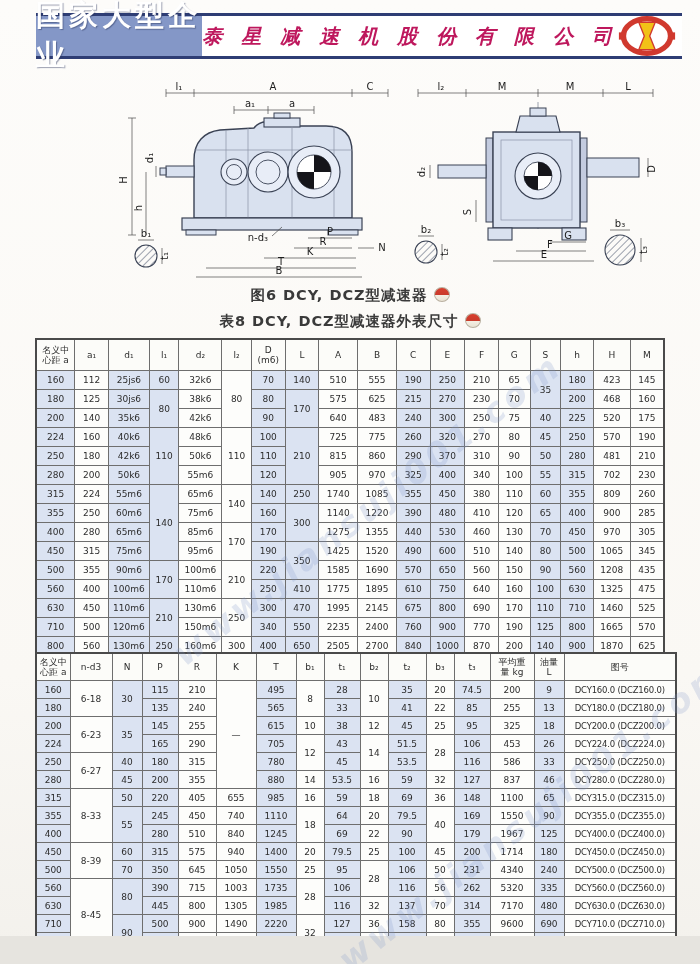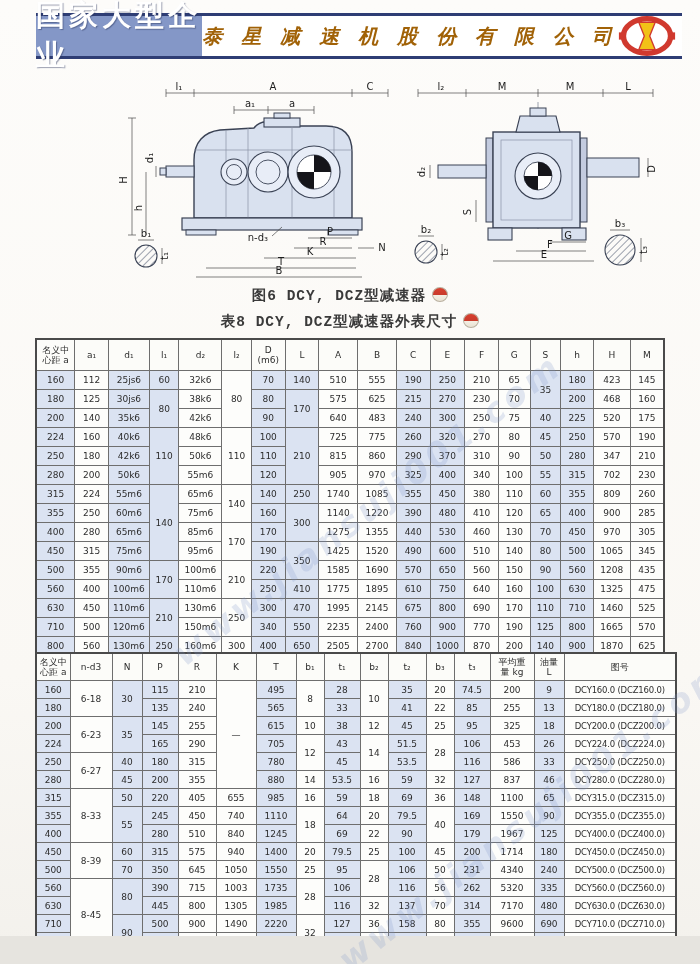--- a/index.html
+++ b/index.html
@@ -17,33 +17,33 @@
     background:#fff; display:flex; align-items:center; box-sizing:border-box;
   }
   .badge {
     width:262px; height:100%; background:#8497c7; color:#ffffff;
     font-size:29px; font-weight:bold; letter-spacing:4px;
     display:flex; align-items:center; justify-content:center;
     text-shadow:1px 1px 1px rgba(40,50,90,.45);
   }
   .company {
     flex:1; text-align:center; font-style:italic; font-weight:bold;
-    font-size:20px; color:#a16207; letter-spacing:6px; white-space:nowrap;
+    font-size:20px; color:#be185d; letter-spacing:6px; white-space:nowrap;
   }
   .logo { width:58px; height:46px; margin-right:6px; flex:0 0 auto; }
 
   
   .figure-area { position:absolute; top:80px; left:30px; width:650px; height:202px; }
   .fig-svg { position:absolute; top:0; }
   .fig-left { left:86px; width:300px; height:202px; }
   .fig-right { left:368px; width:282px; height:202px; }
   .fig-svg text { font-size:10px; fill:#1d1d1d; font-family:"DejaVu Sans",sans-serif; }
 
   .cap { position:absolute; width:100%; text-align:center; font-size:14.5px; font-weight:bold;
-         color:#3a3a3a; letter-spacing:1px;font-family:Liberation Mono, monospace; }
+         color:#3a3a3a; letter-spacing:1px; }
   .cap1 { top:286px; }
   .cap2 { top:312px; }
   .ball {
     display:inline-block; width:14px; height:13px; border-radius:50%;
     background:linear-gradient(180deg,#d8402f 0%,#c93a2b 52%,#f4efe4 53%,#e8e2d3 100%);
     border:1px solid #b9b0a0; vertical-align:-2px; margin-left:6px;
   }
 
   
   table.dim-table {
@@ -370,21 +370,21 @@
           <td>50k6</td>
           <td class="sh">110</td>
           <td>815</td>
           <td>860</td>
           <td class="sh">290</td>
           <td class="sh">370</td>
           <td>310</td>
           <td>90</td>
           <td class="sh">50</td>
           <td class="sh">280</td>
-          <td>347</td>
+          <td>481</td>
           <td>210</td>
         </tr>
         <tr>
           <td class="sh">280</td>
           <td>200</td>
           <td class="sh">50k6</td>
           <td>55m6</td>
           <td class="sh">120</td>
           <td>905</td>
           <td>970</td>

